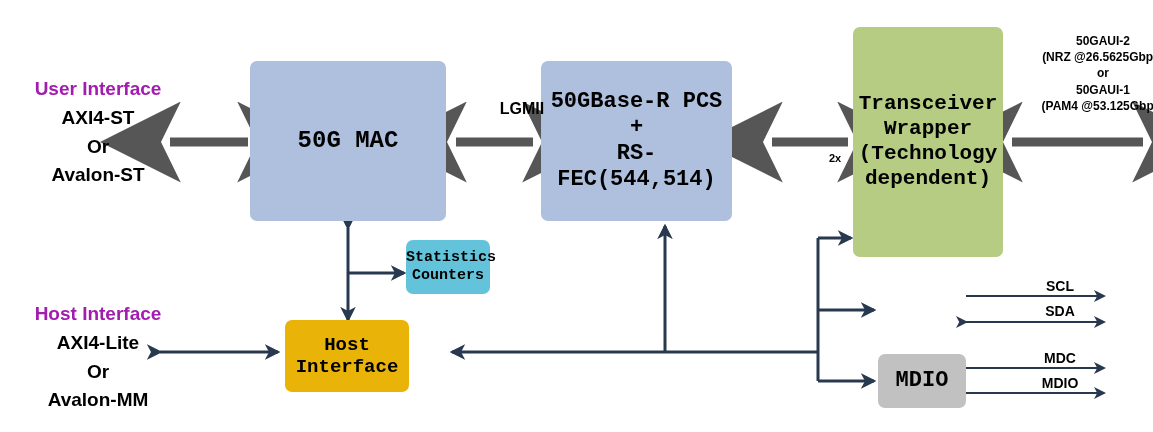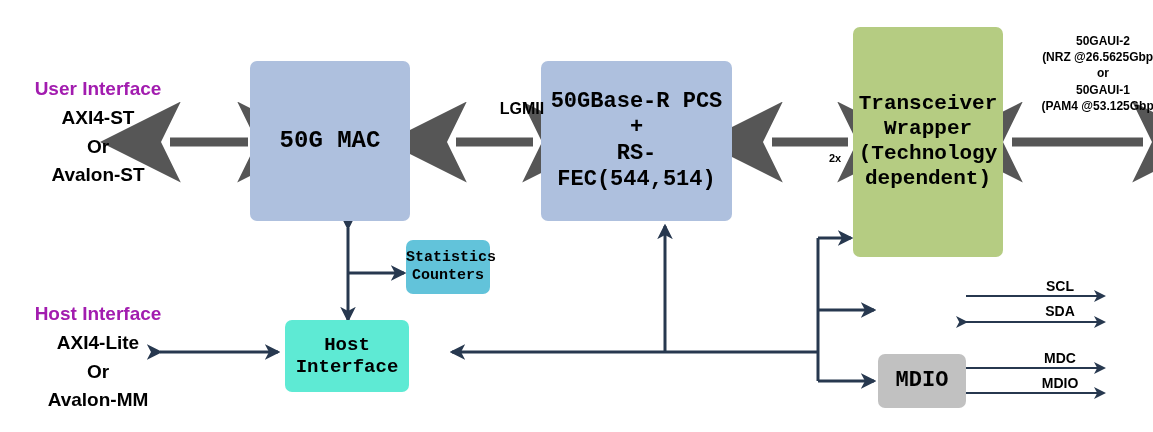--- a/index.html
+++ b/index.html
@@ -125,21 +125,21 @@
   <div class="iface-title" style="left:0px; top:78px; width:196px; font-size:19px;">User Interface</div>
   <div class="iface-lines" style="left:0px; top:104px; width:196px; font-size:19px;">AXI4-ST
 Or
 Avalon-ST</div>
 
   <div class="iface-title" style="left:0px; top:303px; width:196px; font-size:19px;">Host Interface</div>
   <div class="iface-lines" style="left:0px; top:329px; width:196px; font-size:19px;">AXI4-Lite
 Or
 Avalon-MM</div>
 
-  <div class="block" style="left:250px; top:61px; width:160px; height:160px; background:#aec0de; font-size:24px;">
+  <div class="block" style="left:250px; top:61px; width:196px; height:160px; background:#aec0de; font-size:24px;">
     <span class="block-label">50G MAC</span>
   </div>
 
   <div class="block" style="left:541px; top:61px; width:191px; height:160px; background:#aec0de; font-size:22px; white-space:pre-line;">
     <span class="block-label" style="white-space:pre-line;">50GBase-R PCS
 +
 RS-FEC(544,514)</span>
   </div>
 
   <div class="block" style="left:406px; top:240px; width:84px; height:54px; background:#62c3da; font-size:15px; white-space:pre-line;">
@@ -147,21 +147,21 @@
 Counters</span>
   </div>
 
   <div class="block" style="left:853px; top:27px; width:150px; height:230px; background:#b5cc82; font-size:21px; white-space:pre-line;">
     <span class="block-label" style="white-space:pre-line;">Transceiver
 Wrapper
 (Technology
 dependent)</span>
   </div>
 
-  <div class="block" style="left:285px; top:320px; width:124px; height:72px; background:#5eead4; font-size:19px; white-space:pre-line;">
+  <div class="block" style="left:285px; top:320px; width:124px; height:72px; background:#eab308; font-size:19px; white-space:pre-line;">
     <span class="block-label" style="white-space:pre-line;">Host
 Interface</span>
   </div>
 
 
   <div class="block" style="left:878px; top:354px; width:88px; height:54px; background:#c1c1c1; font-size:22px;">
     <span class="block-label">MDIO</span>
   </div>
 
   <div class="txt" style="left:455px; top:99px; width:84px; font-size:16px;">LGMII</div>

